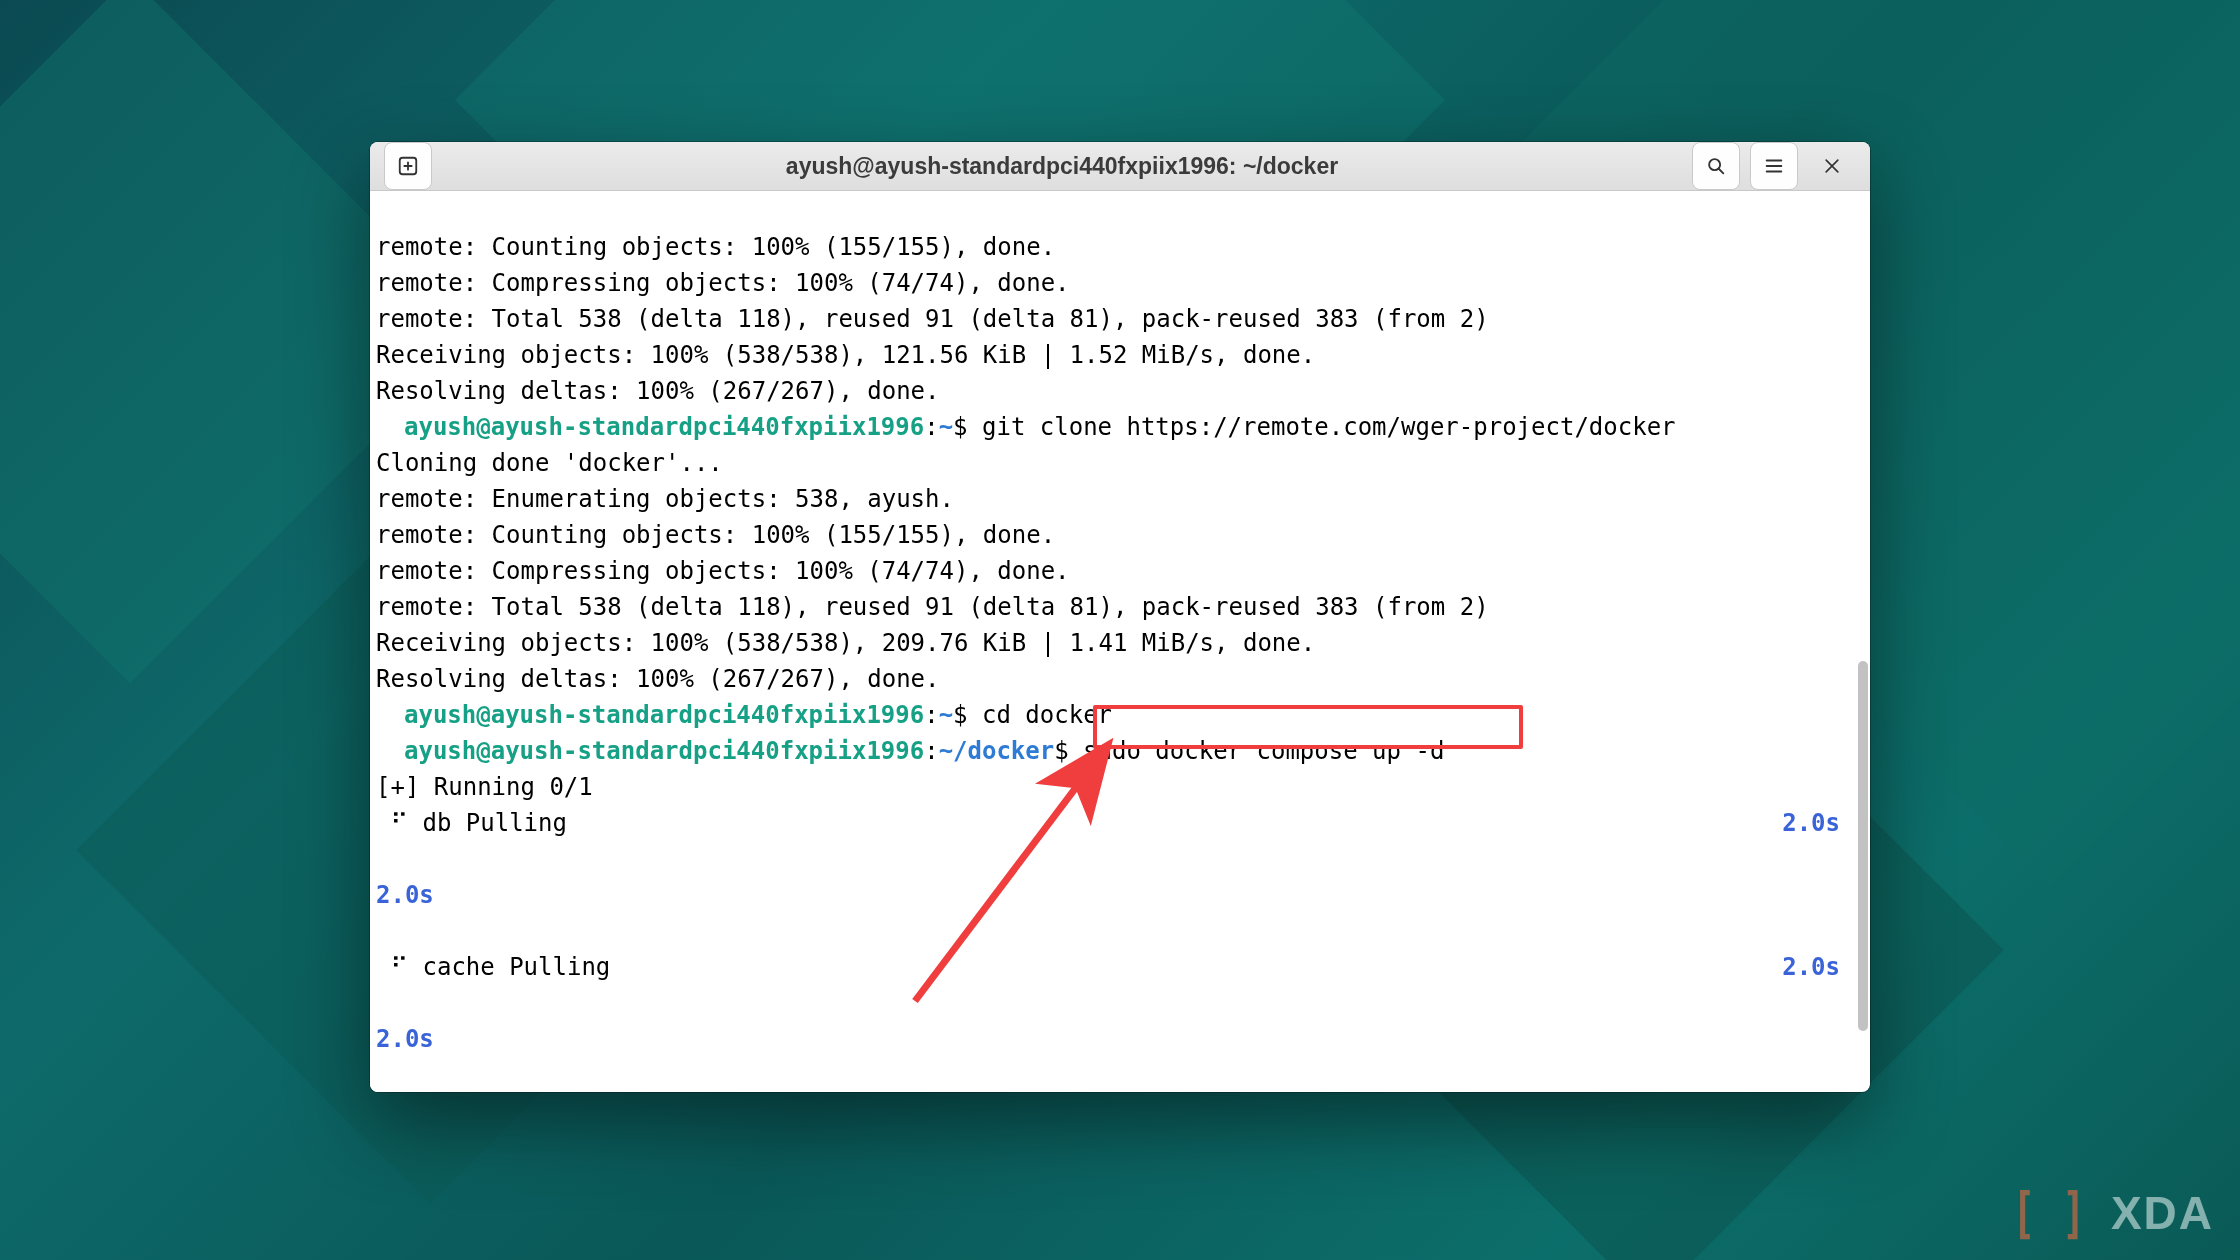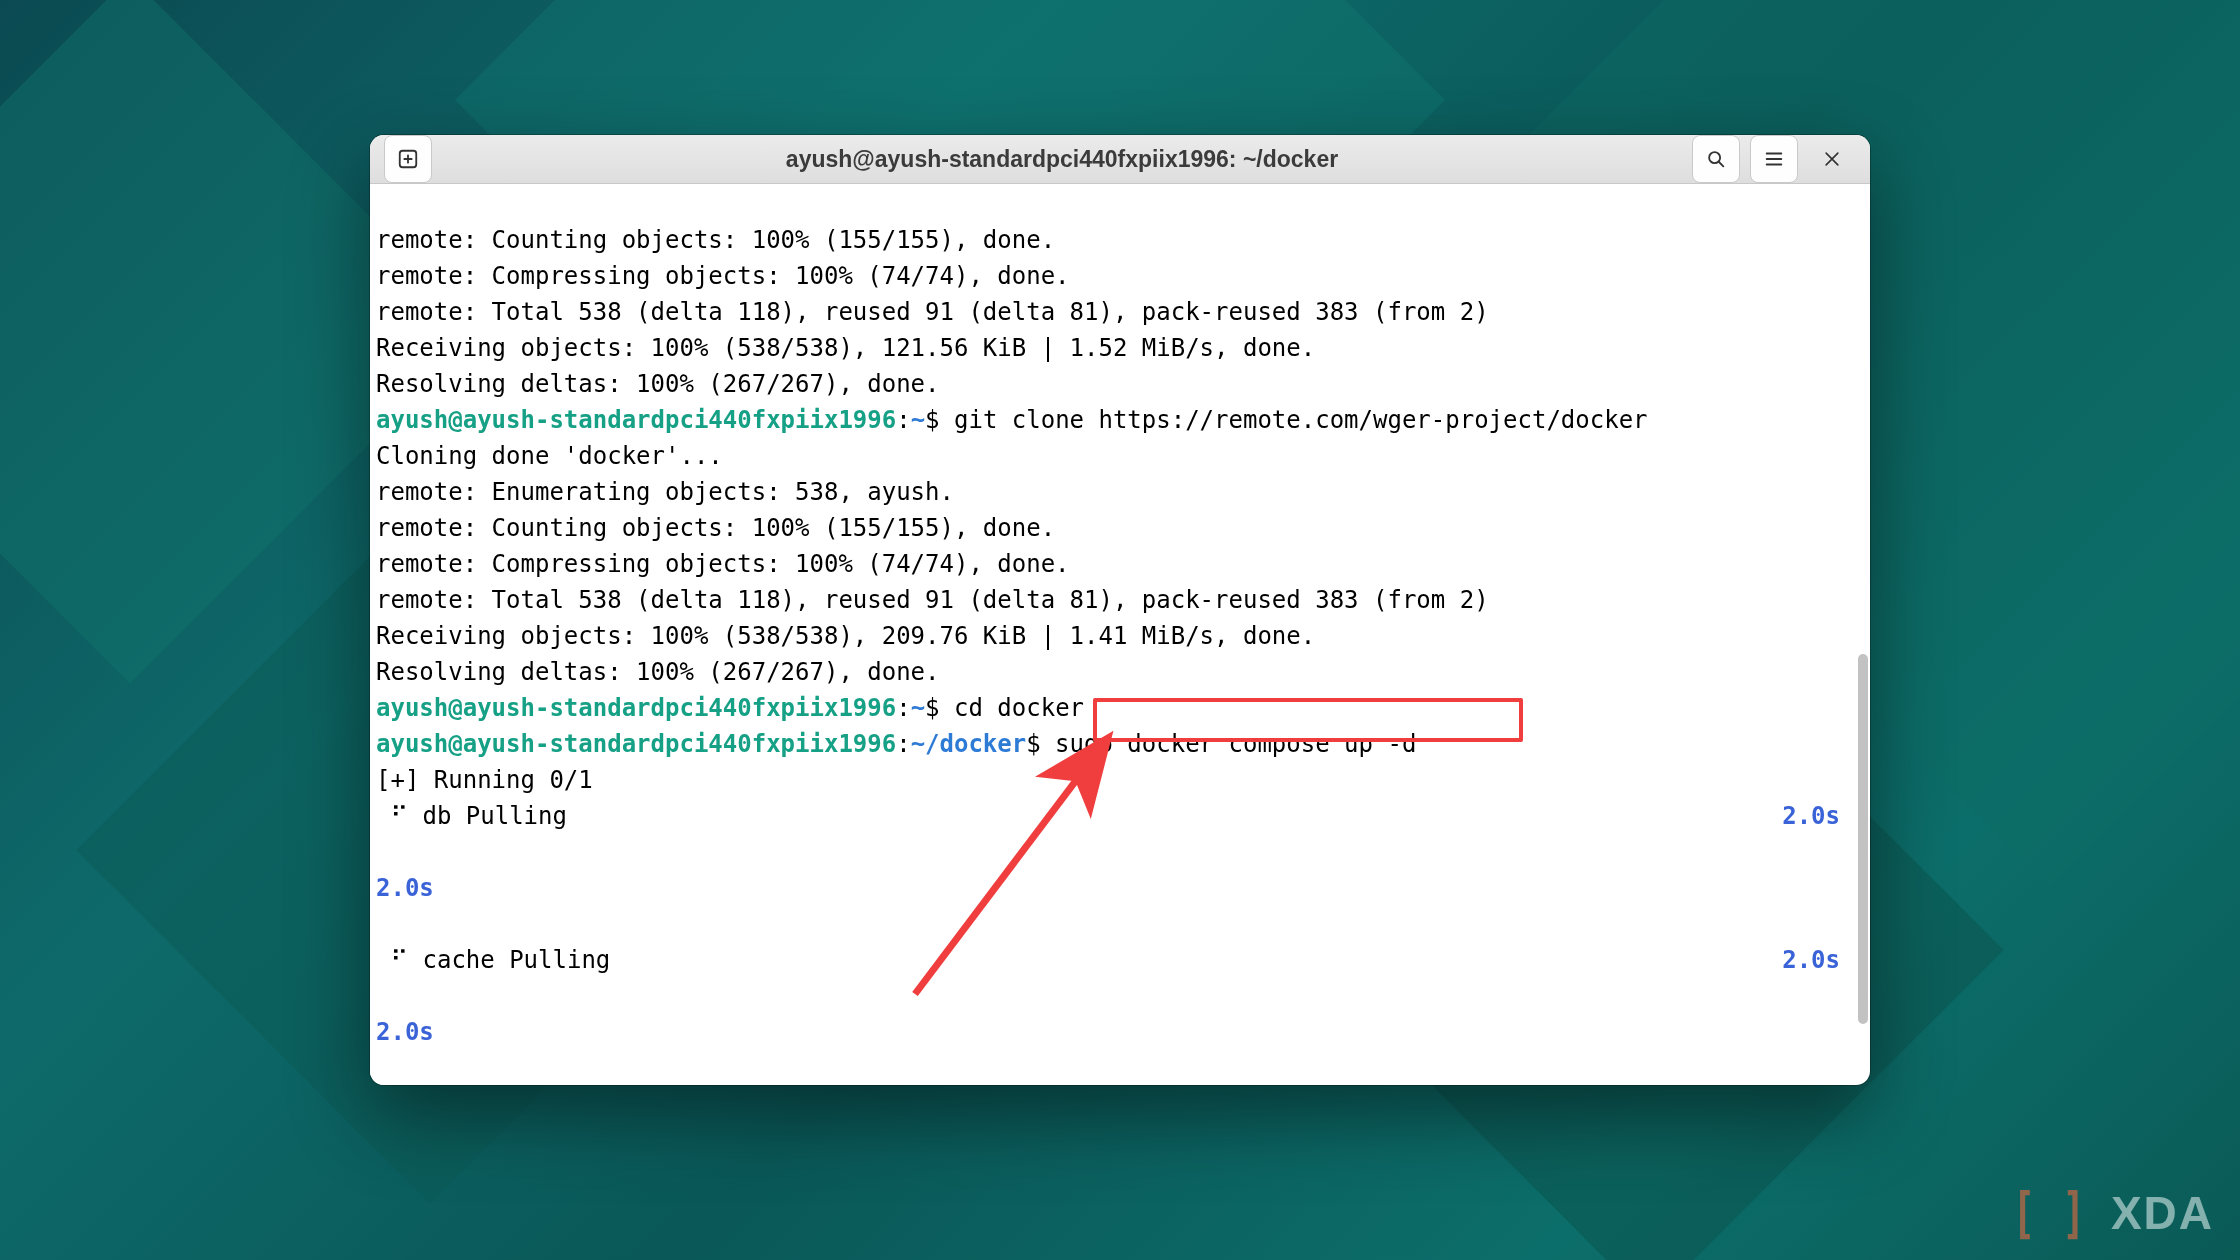--- a/index.html
+++ b/index.html
@@ -27,25 +27,25 @@
   }
   .bg .t1 { left: -120px; top: 80px; background: rgba(18,120,110,0.4); }
   .bg .t2 { left: 180px; top: 600px; background: rgba(10,90,85,0.5); }
   .bg .t3 { left: 1600px; top: -200px; width: 900px; height: 900px; background: rgba(14,110,100,0.35); }
   .bg .t4 { left: 1400px; top: 700px; background: rgba(10,80,75,0.45); }
   .bg .t5 { left: 600px; top: -250px; width: 700px; height: 700px; background: rgba(16,130,120,0.3); }
 
   .window {
     position: absolute;
     left: 370px;
-    top: 135px;
+    top: 142px;
     width: 1500px;
     height: 950px;
     background: #fff;
-    border-radius: 14px;
+    border-radius: 8px;
     box-shadow: 0 30px 80px rgba(0,0,0,0.45), 0 0 0 1px rgba(0,0,0,0.25);
     display: flex;
     flex-direction: column;
     overflow: hidden;
   }
   .titlebar {
     height: 72px;
     background: linear-gradient(#ebebeb, #dedede);
     border-bottom: 1px solid #c8c8c8;
     display: flex;
@@ -100,21 +100,21 @@
     top: 470px;
     height: 370px;
     background: #c2c2c2;
     border-radius: 6px;
   }
 
   .line { display: flex; justify-content: space-between; }
   .line .l { white-space: pre; }
   .line .r { white-space: pre; padding-right: 10px; text-align: center; }
 
-  .prompt-user { color: #16a085; font-weight: 600; }
+  .prompt-user { color: #16a085; font-weight: 600; margin-left: 28px; }
   .prompt-sep  { color: #000; }
   .prompt-path { color: #2e7bd6; font-weight: 600; }
   .time-blue   { color: #3a63d8; font-weight: 600; }
 
   .highlight-box {
     position: absolute;
     border: 4px solid #f03d3d;
     border-radius: 2px;
     pointer-events: none;
   }

